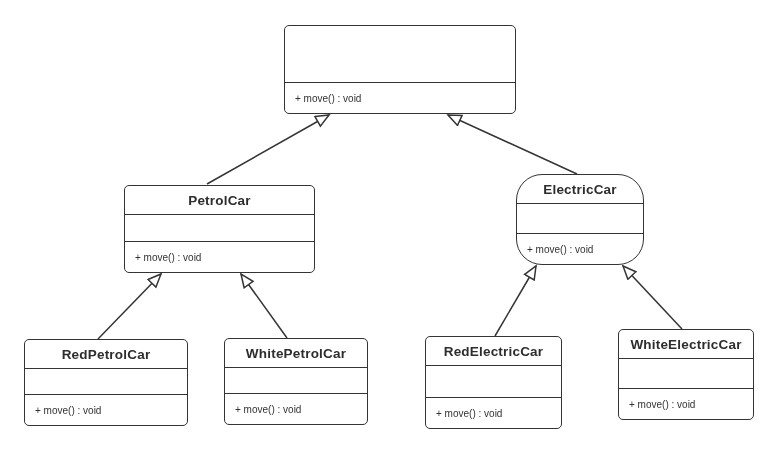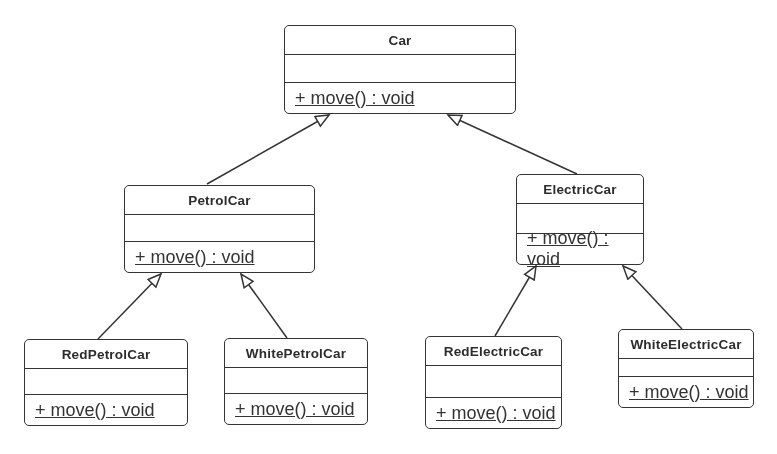--- a/index.html
+++ b/index.html
@@ -47,32 +47,31 @@
   .uml-attrs {
     flex: 1 1 auto;
     border-bottom: 1.4px solid #343434;
   }
   .uml-methods {
     height: 30px;
     flex: 0 0 auto;
     display: flex;
     align-items: center;
     padding-left: 10px;
-    font-size: 18px;
+    font-size: 10px;
     color: #333333;
-    text-decoration: underline;
   }
   
   #box-car            { left: 284px; top: 25px;  width: 232px; height: 89px; }
   #box-petrolcar      { left: 124px; top: 185px; width: 191px; height: 88px; }
-  #box-electriccar    { left: 516px; top: 174px; width: 128px; height: 91px; }
+  #box-electriccar    { left: 516px; top: 174px; width: 128px; height: 91px; border-radius: 26px; }
   #box-redpetrolcar   { left: 24px;  top: 339px; width: 164px; height: 87px; justify-content: space-between; }
   #box-whitepetrolcar { left: 224px; top: 338px; width: 144px; height: 87px; justify-content: flex-end; }
   #box-redelectriccar { left: 425px; top: 336px; width: 137px; height: 93px; justify-content: flex-end; }
-  #box-whiteelectriccar { left: 618px; top: 329px; width: 136px; height: 79px; }
+  #box-whiteelectriccar { left: 618px; top: 329px; width: 136px; height: 91px; }
 </style>
 </head>
 <body>
 
 <div class="canvas">
 
   <svg class="edges" width="777" height="454" viewBox="0 0 777 454" xmlns="http://www.w3.org/2000/svg">
     <defs>
       <marker id="hollow-triangle" markerUnits="userSpaceOnUse" markerWidth="16" markerHeight="14" refX="14" refY="6.5" orient="auto">
         <path d="M1,1 L14,6.5 L1,12 Z" fill="#ffffff" stroke="#343434" stroke-width="1.5"></path>
@@ -80,21 +79,20 @@
     </defs>
     <line x1="207" y1="184" x2="329" y2="115" stroke="#343434" stroke-width="1.5" marker-end="url(#hollow-triangle)"></line>
     <line x1="577" y1="174" x2="448" y2="115" stroke="#343434" stroke-width="1.5" marker-end="url(#hollow-triangle)"></line>
     <line x1="98" y1="339" x2="161" y2="274" stroke="#343434" stroke-width="1.5" marker-end="url(#hollow-triangle)"></line>
     <line x1="287" y1="338" x2="241" y2="274" stroke="#343434" stroke-width="1.5" marker-end="url(#hollow-triangle)"></line>
     <line x1="495" y1="336" x2="536" y2="266" stroke="#343434" stroke-width="1.5" marker-end="url(#hollow-triangle)"></line>
     <line x1="682" y1="329" x2="623" y2="266" stroke="#343434" stroke-width="1.5" marker-end="url(#hollow-triangle)"></line>
   </svg>
 
   <div class="uml-class" id="box-car">
-    <div class="uml-title">Car</div>
     <div class="uml-attrs"></div>
     <div class="uml-methods">+ move() : void</div>
   </div>
 
   <div class="uml-class" id="box-petrolcar">
     <div class="uml-title">PetrolCar</div>
     <div class="uml-attrs"></div>
     <div class="uml-methods">+ move() : void</div>
   </div>
 

